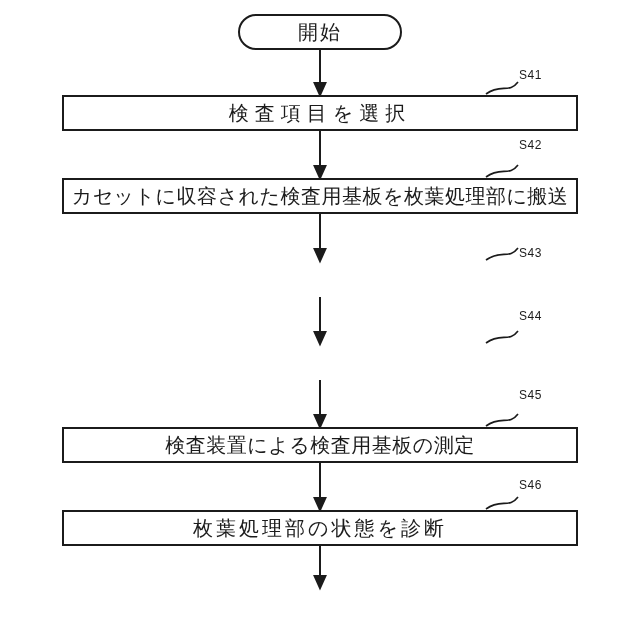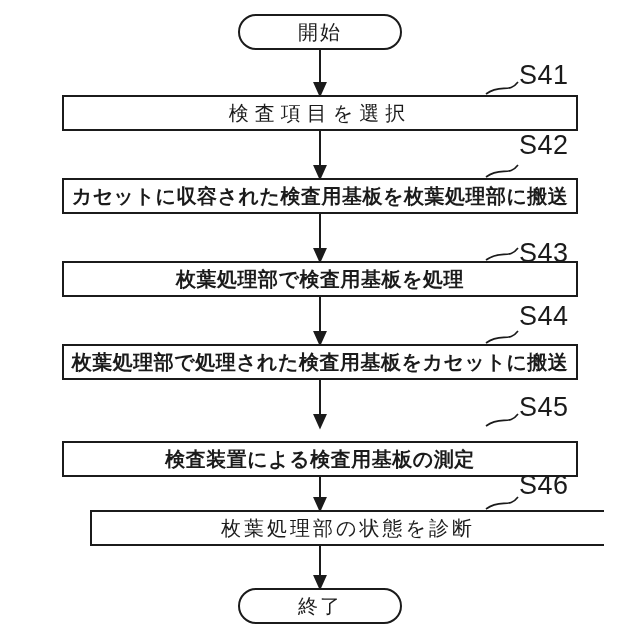--- a/index.html
+++ b/index.html
@@ -46,28 +46,28 @@
     box-sizing: border-box;
     border: 2px solid #1b1b1b;
     background: #ffffff;
     display: flex;
     align-items: center;
     justify-content: center;
     font-size: 20px;
     white-space: nowrap;
   }
   .ls-wide   { letter-spacing: 6px; justify-content: center; }
-  .ls-mid    { letter-spacing: 3px; margin-left: 28px; }
-  .ls-narrow { letter-spacing: 0.5px; font-weight: bold; }
+  .ls-mid    { letter-spacing: 3px; }
+  .ls-narrow { letter-spacing: 0.5px; }
   .step-id {
     position: absolute;
     left: 519px;
     height: 22px;
     line-height: 22px;
-    font-size: 27px;
+    font-size: 12px;
     letter-spacing: 0.5px;
     background: transparent;
   }
 </style>
 </head>
 <body>
 
 <div class="fig">
 
   <svg class="connectors" viewBox="0 0 640 640" xmlns="http://www.w3.org/2000/svg">
@@ -121,36 +121,27 @@
   <div class="step-box ls-wide" style="top:95px">
     <span>検査項目を選択</span>
   </div>
 
   <div class="step-id" style="top:134px">S42</div>
   <div class="step-box ls-narrow" style="top:178px">
     <span>カセットに収容された検査用基板を枚葉処理部に搬送</span>
   </div>
 
   <div class="step-id" style="top:242px">S43</div>
-  <div class="step-box ls-narrow" style="top:261px">
-    <span>枚葉処理部で検査用基板を処理</span>
-  </div>
 
   <div class="step-id" style="top:305px">S44</div>
-  <div class="step-box ls-narrow" style="top:344px">
-    <span>枚葉処理部で処理された検査用基板をカセットに搬送</span>
-  </div>
 
-  <div class="step-id" style="top:396px">S45</div>
-  <div class="step-box ls-narrow" style="top:441px">
+  <div class="step-id" style="top:384px">S45</div>
+  <div class="step-box ls-narrow" style="top:427px">
     <span>検査装置による検査用基板の測定</span>
   </div>
 
   <div class="step-id" style="top:474px">S46</div>
   <div class="step-box ls-mid" style="top:510px">
     <span>枚葉処理部の状態を診断</span>
   </div>
 
-  <div class="terminal" style="top:588px">
-    <span>終了</span>
-  </div>
 
 </div>
 
 </body></html>

